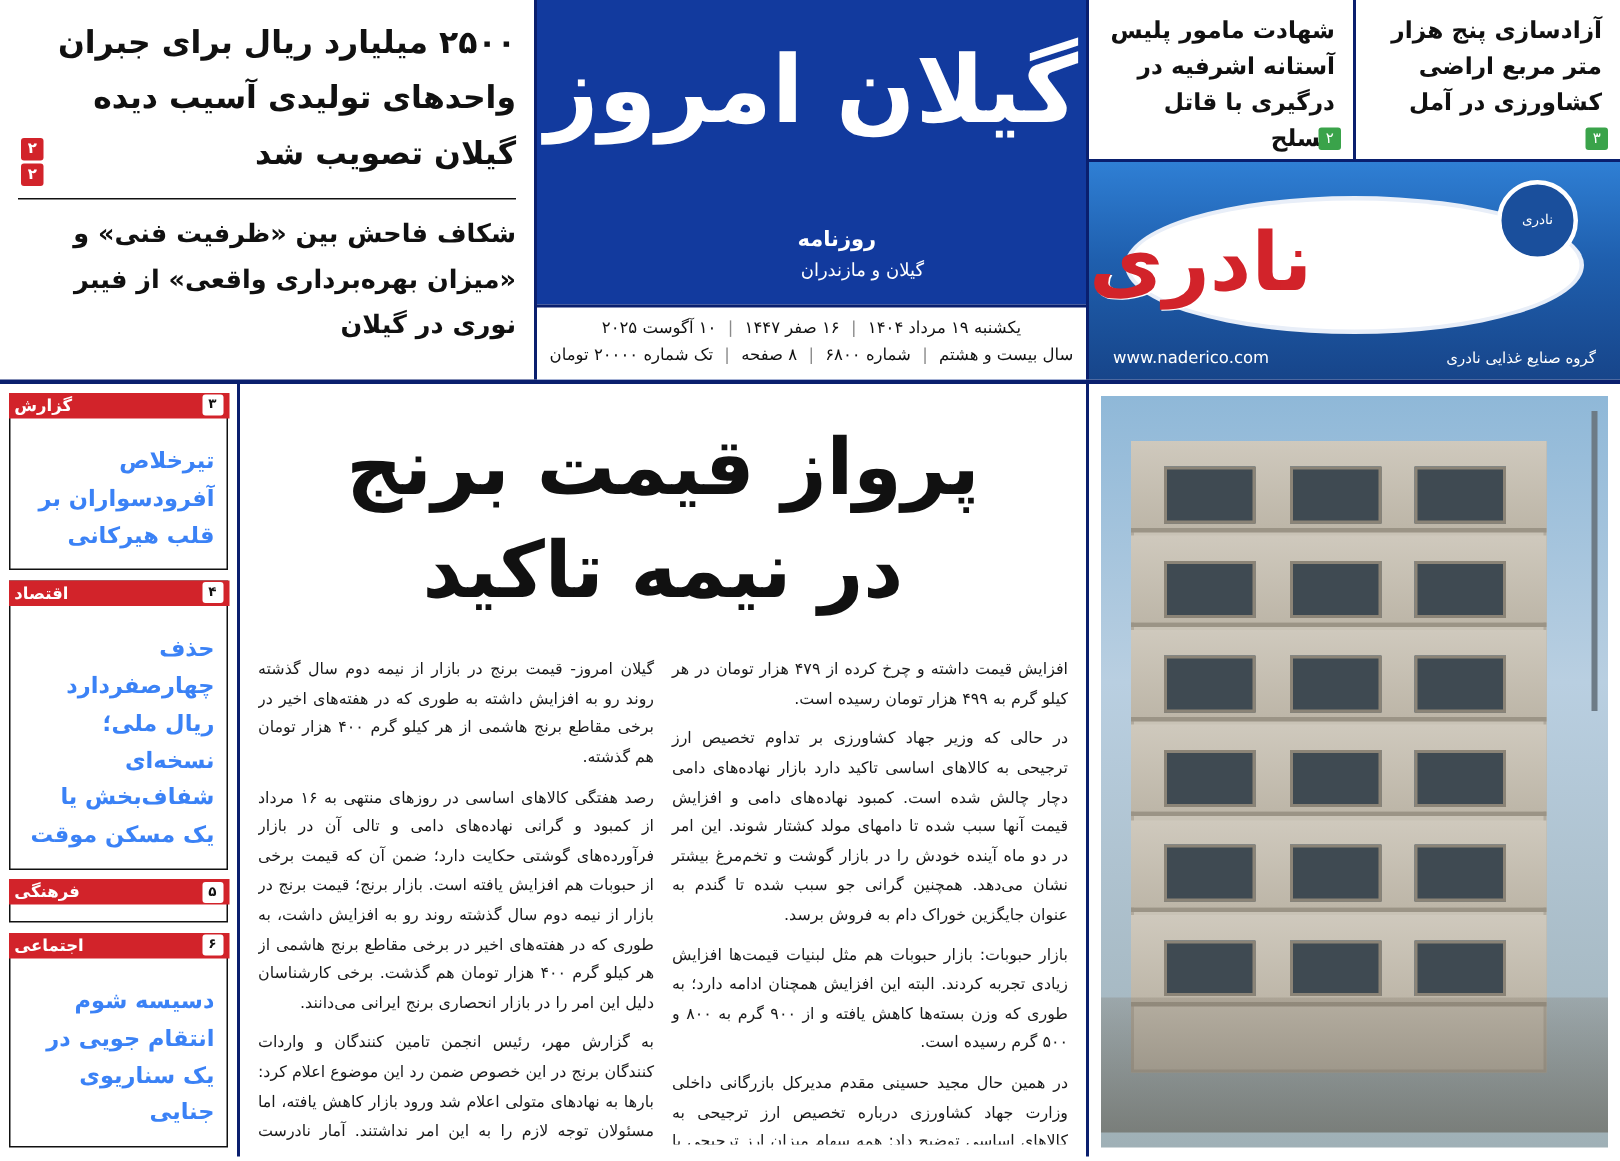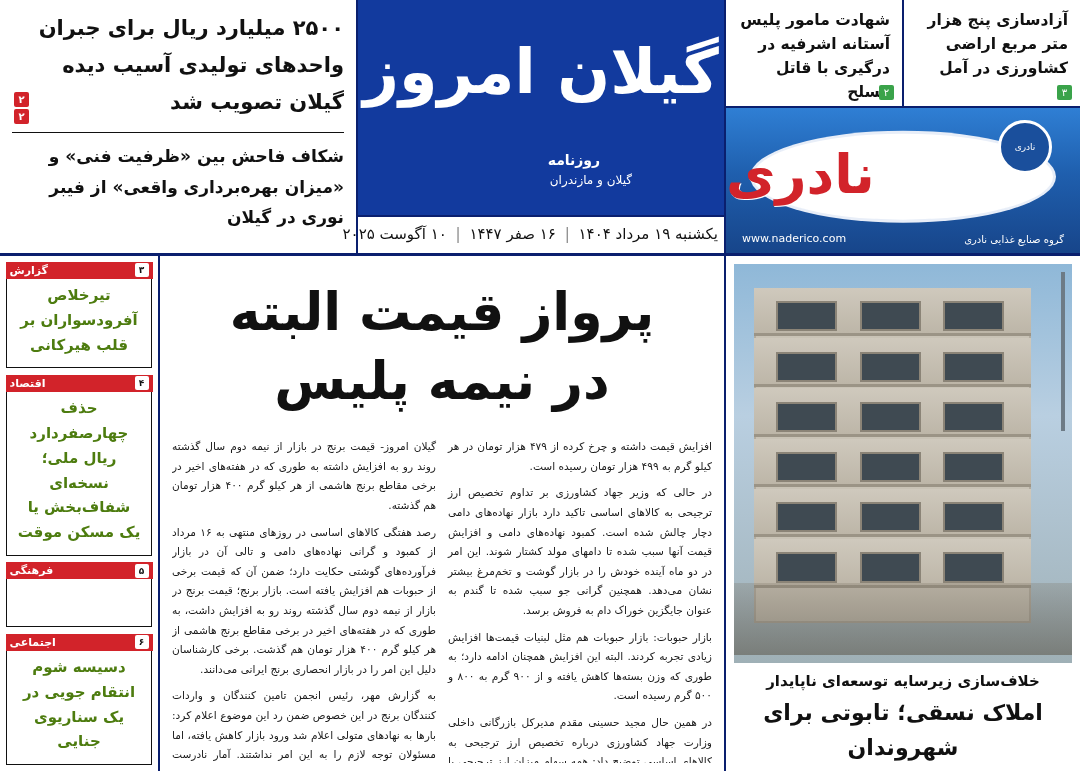--- a/index.html
+++ b/index.html
@@ -129,50 +129,50 @@
   
   .mast-center {
     width: 366px;
     background: #123a9e;
     color: #fff;
     display: flex;
     flex-direction: column;
     align-items: center;
     justify-content: flex-start;
     position: relative;
-    padding-top: 12px;
+    padding-top: 0;
   }
   .logo-title {
     font-size: 62px;
     font-weight: bold;
     line-height: 1.15;
     letter-spacing: -2px;
     text-align: center;
     margin-top: 24px;
   }
   .logo-sub {
     position: absolute;
-    right: 92px; top: 150px;
+    right: 108px; top: 150px;
     text-align: center;
     font-size: 13px;
     line-height: 1.5;
   }
   .logo-sub .l1 { font-size: 14px; font-weight: bold; }
   .logo-sub .l2 { font-size: 12px; margin-left: 34px; }
   .mast-infobar {
     position: absolute;
     bottom: 0; left: 0; right: 0;
     background: #fff;
     color: #111;
     border-top: 2px solid #0a1f6e;
     padding: 5px 6px 6px 6px;
     text-align: center;
   }
   .infoline {
-    font-size: 15px;
+    font-size: 11px;
     line-height: 1.7;
     white-space: nowrap;
   }
   .infoline .sep { color: #8a8a8a; padding: 0 4px; }
 
   
   .mast-left {
     width: 358px;
     border-right: 2px solid #0a1f6e;
     padding: 10px 12px 6px 12px;
@@ -342,23 +342,23 @@
     color: #111;
     border-radius: 2px;
     font-size: 9px;
     line-height: 14px;
     text-align: center;
   }
   .brief-title {
     font-size: 15px;
     font-weight: bold;
     line-height: 1.65;
-    text-align: center;
-    color: #4d7c0f;
-    margin-top: 4px;
+    text-align: right;
+    color: #3b82f6;
+    margin-top: 16px;
   }
 </style>
 </head>
 <body>
 
 <div class="page">
 
   <div class="masthead">
 
     <div class="mast-right">
@@ -388,20 +388,29 @@
         <div class="l1">روزنامه</div>
         <div class="l2">گیلان و مازندران</div>
       </div>
       <div class="mast-infobar">
         <div class="infoline">
           <span>یکشنبه ۱۹ مرداد ۱۴۰۴</span>
           <span class="sep">|</span>
           <span>۱۶ صفر ۱۴۴۷</span>
           <span class="sep">|</span>
           <span>۱۰ آگوست ۲۰۲۵</span>
+        </div>
+        <div class="infoline">
+          <span>سال بیست و هشتم</span>
+          <span class="sep">|</span>
+          <span>شماره ۶۸۰۰</span>
+          <span class="sep">|</span>
+          <span>۸ صفحه</span>
+          <span class="sep">|</span>
+          <span>تک شماره ۲۰۰۰۰ تومان</span>
         </div>
       </div>
     </div>
 
     <div class="mast-left">
       <div class="lead-top">
         <span>۲۵۰۰ میلیارد ریال برای جبران واحدهای تولیدی آسیب دیده گیلان تصویب شد</span>
         <div class="lead-badges">
           <div class="pagebadge red" style="position:static">۲</div>
           <div class="pagebadge red" style="position:static">۲</div>
@@ -438,30 +447,26 @@
           <div class="win" style="left:68%;top:49%;width:22%;height:9%"></div>
           <div class="win" style="left:8%;top:64%;width:22%;height:9%"></div>
           <div class="win" style="left:38%;top:64%;width:22%;height:9%"></div>
           <div class="win" style="left:68%;top:64%;width:22%;height:9%"></div>
           <div class="win" style="left:8%;top:79%;width:22%;height:9%"></div>
           <div class="win" style="left:38%;top:79%;width:22%;height:9%"></div>
           <div class="win" style="left:68%;top:79%;width:22%;height:9%"></div>
         </div>
         <div class="rebar"></div>
       </div>
-      <div class="caption-wrap">
-        <div class="caption-small">خلاف‌سازی زیرسایه توسعه‌ای ناپایدار</div>
-        <div class="caption-big">املاک نسقی؛ تابوتی برای شهروندان</div>
-      </div>
     </div>
 
     <div class="main-col">
       <div class="main-title">
-        <div>پرواز قیمت البته</div>
-        <div>در نیمه پلیس</div>
+        <div>پرواز قیمت برنج</div>
+        <div>در نیمه تاکید</div>
       </div>
       <div class="main-cols">
         <div class="tcol">
           <p>افزایش قیمت داشته و چرخ کرده از ۴۷۹ هزار تومان در هر کیلو گرم به ۴۹۹ هزار تومان رسیده است.</p>
           <p>در حالی که وزیر جهاد کشاورزی بر تداوم تخصیص ارز ترجیحی به کالاهای اساسی تاکید دارد بازار نهاده‌های دامی دچار چالش شده است. کمبود نهاده‌های دامی و افزایش قیمت آنها سبب شده تا دامهای مولد کشتار شوند. این امر در دو ماه آینده خودش را در بازار گوشت و تخم‌مرغ بیشتر نشان می‌دهد. همچنین گرانی جو سبب شده تا گندم به عنوان جایگزین خوراک دام به فروش برسد.</p>
           <p>بازار حبوبات: بازار حبوبات هم مثل لبنیات قیمت‌ها افزایش زیادی تجربه کردند. البته این افزایش همچنان ادامه دارد؛ به طوری که وزن بسته‌ها کاهش یافته و از ۹۰۰ گرم به ۸۰۰ و ۵۰۰ گرم رسیده است.</p>
           <p>در همین حال مجید حسینی مقدم مدیرکل بازرگانی داخلی وزارت جهاد کشاورزی درباره تخصیص ارز ترجیحی به کالاهای اساسی توضیح داد: همه سهام میزان ارز ترجیحی با نرخ ۲۸ هزار و ۵۰۰ تومان در قانون بودجه تعیین می‌شود. از سال گذشته تاکنون، حدود ۲۷ درصد از سهم این ارز در بودجه کاهش یافته است. همچنین به دلیل شرایط خشکسالی و تنش کم‌آبی، تولید برخی اقلام مهم نظیر جو، گندم و برنج کاهش پیدا کرده است.</p>
 
         </div>
         <div class="tcol">

